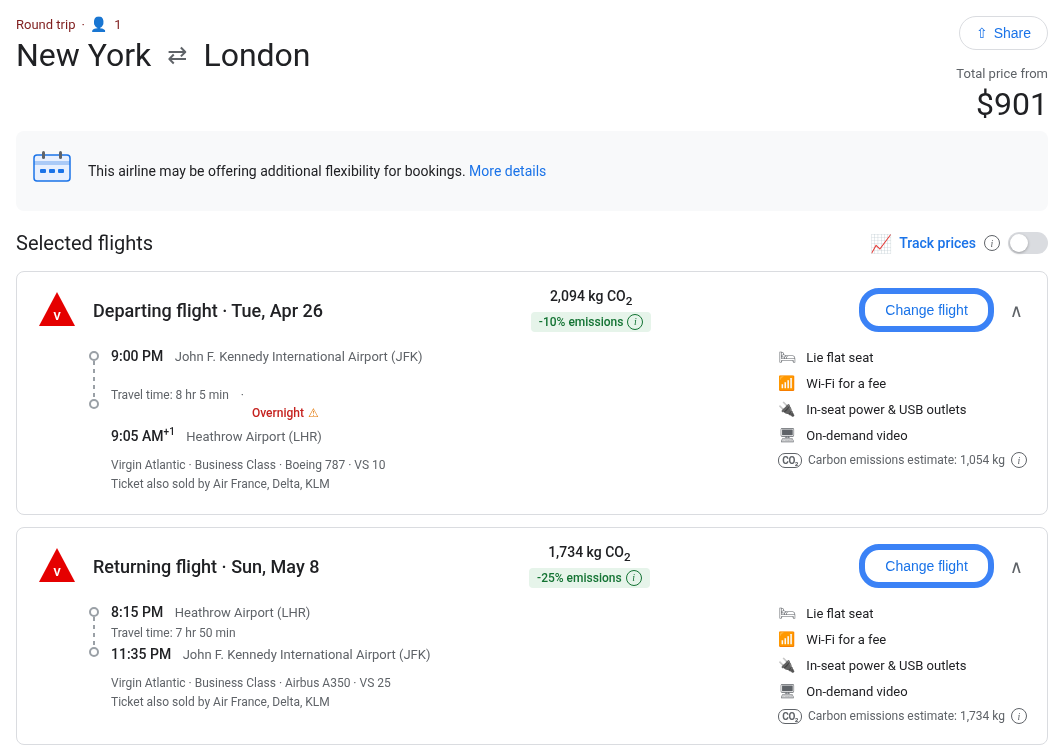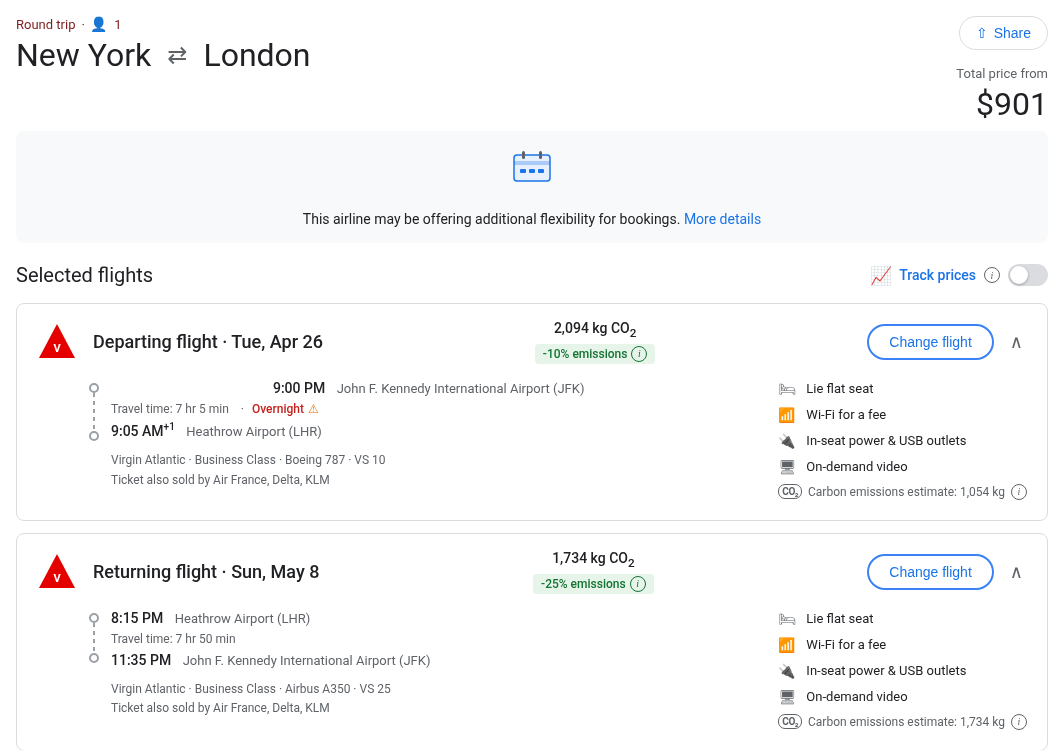--- a/index.html
+++ b/index.html
@@ -67,21 +67,20 @@
 
     
     .flexibility-banner {
       display: flex;
       align-items: center;
       gap: 16px;
       background: #f8f9fa;
       border-radius: 8px;
       padding: 16px;
       margin-bottom: 20px;
-      flex-direction: column;
     }
     .flexibility-icon {
       font-size: 32px;
       flex-shrink: 0;
     }
     .flexibility-text { font-size: 14px; color: #202124; }
     .flexibility-link { color: #1a73e8; cursor: pointer; text-decoration: none; }
 
     
     .selected-flights-header {
@@ -204,21 +203,21 @@
       display: flex;
       align-items: center;
       gap: 4px;
     }
     .flight-card-right {
       display: flex;
       align-items: center;
       gap: 12px;
     }
     .change-flight-btn {
-      border: 2px solid #3b82f6;
+      border: 6px solid #3b82f6;
       border-radius: 20px;
       padding: 8px 20px;
       background: #fff;
       color: #1a73e8;
       font-size: 14px;
       font-weight: 500;
       cursor: pointer;
       white-space: nowrap;
     }
     .collapse-icon {
@@ -237,20 +236,21 @@
     .flight-route {
       flex: 1;
     }
     .overnight-badge {
       color: #c5221f;
       font-size: 12px;
       font-weight: 500;
       display: flex;
       align-items: flex-start;
       gap: 4px;
+      margin-top: 36px;
     }
     .warning-icon { color: #e37400; }
     .airline-info {
       margin-top: 12px;
       font-size: 12px;
       color: #5f6368;
       line-height: 1.6;
     }
     .superscript {
       font-size: 10px;
@@ -418,26 +418,26 @@
 
   <div class="flight-details">
     <div class="flight-route">
       <div style="display:flex; gap:12px;">
         <div class="dots-column">
           <div class="dot-top"></div>
           <div class="dot-line"></div>
           <div class="dot-bottom"></div>
         </div>
         <div style="flex:1;">
-          <div style="margin-bottom:4px;text-align:center;">
+          <div style="margin-bottom:4px;">
             <span style="font-weight:500; font-size:14px;">9:00 PM</span>
             <span style="color:#5f6368; font-size:13px; margin-left:8px;">John F. Kennedy International Airport (JFK)</span>
           </div>
           <div style="font-size:12px; color:#5f6368; margin:6px 0; display:flex; align-items:center; gap:8px;">
-            <span>Travel time: 7 hr 5 min</span>
+            <span>Travel time: 8 hr 5 min</span>
             <span style="margin-left:4px;">·</span>
             <span class="overnight-badge">
               <span>Overnight</span>
               <span class="warning-icon">⚠</span>
             </span>
           </div>
           <div>
             <span style="font-weight:500; font-size:14px;">
               <span>9:05 AM</span><span class="superscript">+1</span>
             </span>

